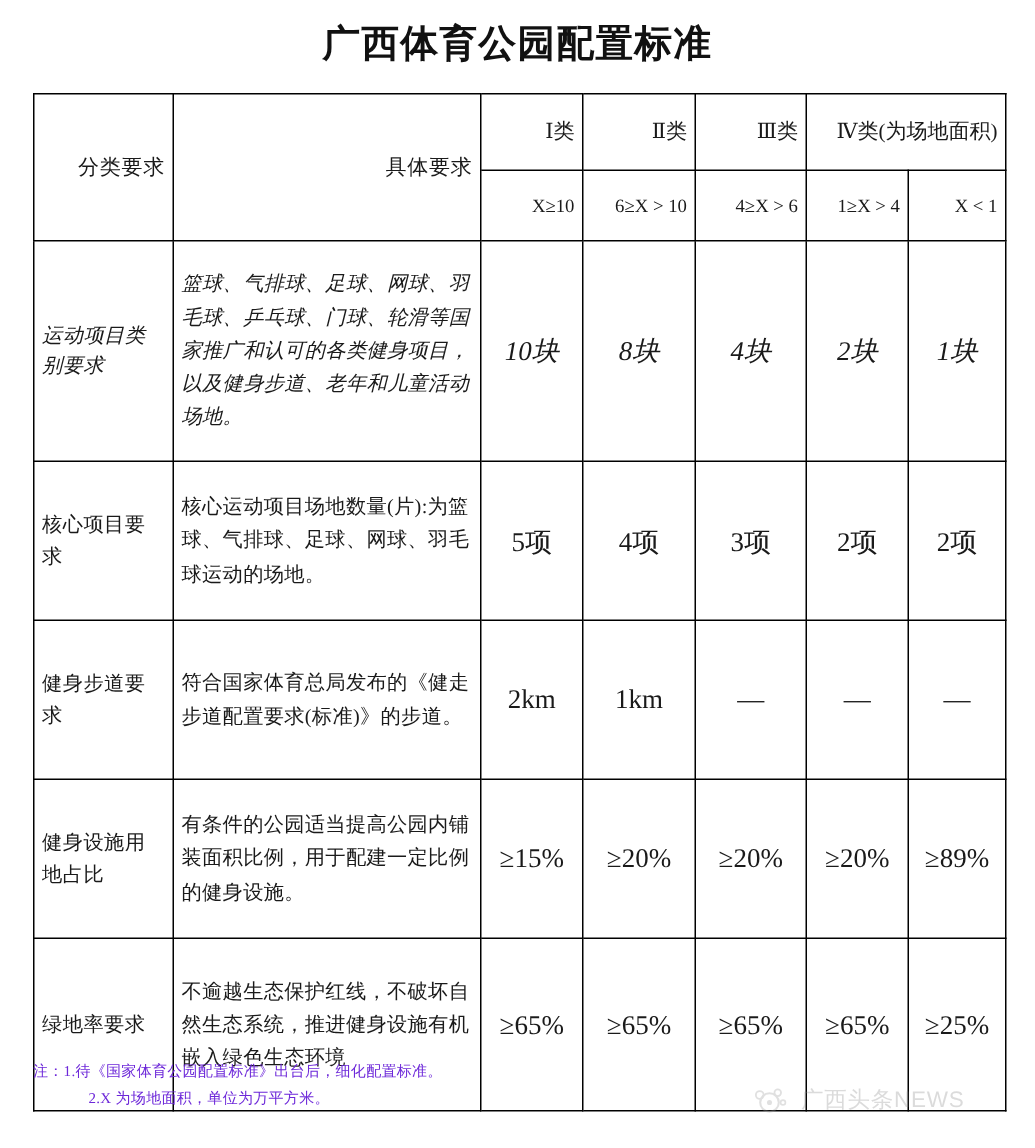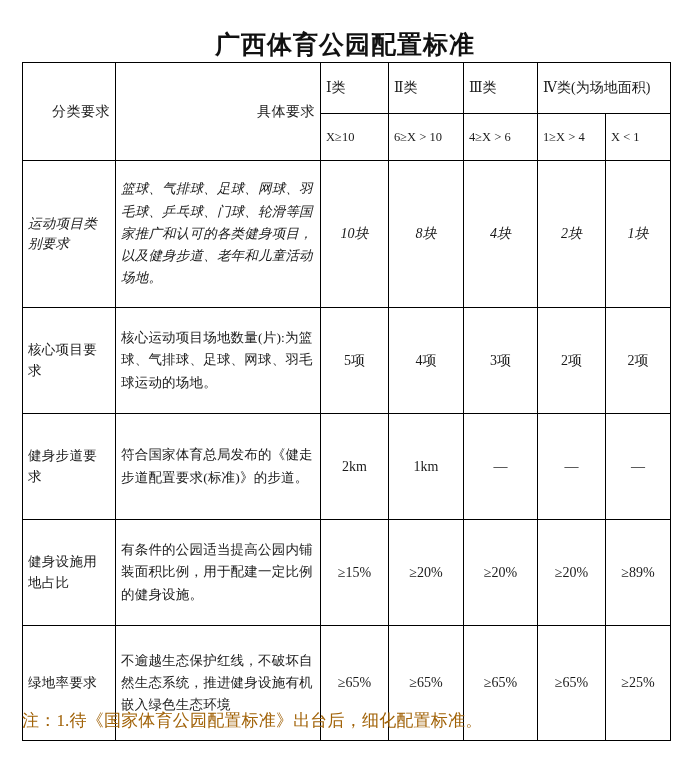--- a/index.html
+++ b/index.html
@@ -22,21 +22,21 @@
     height: 765px;
     box-sizing: border-box;
   }
 
   .doc-title {
     text-align: center;
     font-size: 25px;
     font-weight: bold;
     letter-spacing: 1px;
     margin: 0;
-    padding-top: 28px;
+    padding-top: 12px;
     padding-bottom: 0;
     font-family: "Liberation Serif", "DejaVu Serif", serif;
     color: #111;
   }
 
   .table-wrap {
     position: absolute;
     left: 22px;
     top: 62px;
     width: 648px;
@@ -67,28 +67,28 @@
   col.c-v5    { width: 65px; }
 
   .th-cat, .th-desc {
     text-align: right;
     font-weight: bold;
     font-size: 14px;
     letter-spacing: 0.5px;
   }
 
   .th-class {
-    text-align: left;
+    text-align: right;
     font-size: 14px;
     height: 42px;
     margin-left: 44px;
   }
 
   .th-range {
-    text-align: left;
+    text-align: right;
     font-size: 12.5px;
     height: 38px;
     white-space: nowrap;
   }
 
   .cat-cell {
     text-align: left;
     font-weight: bold;
     font-size: 13.5px;
     line-height: 1.5;
@@ -98,38 +98,38 @@
   .desc-cell {
     text-align: left;
     font-size: 13.5px;
     line-height: 1.65;
     letter-spacing: 0.2px;
     padding: 8px 9px;
   }
 
   .val-cell {
     text-align: center;
-    font-size: 14px;
+    font-size: 18px;
     white-space: nowrap;
   }
 
   .row-h1 td { height: 138px; font-style: italic; }
   .row-h2 td { height: 97px; }
   .row-h3 td { height: 97px; }
   .row-h4 td { height: 97px; }
   .row-h5 td { height: 106px; }
 
   .notes {
     position: absolute;
     left: 22px;
     top: 706px;
     width: 520px;
-    font-size: 17px;
+    font-size: 10px;
     line-height: 1.75;
-    color: #a16207;
+    color: #6d28d9;
     letter-spacing: 0.2px;
   }
   .note-line {
     display: block;
     white-space: nowrap;
   }
   .note-line.indent {
     padding-left: 37px;
   }
 
@@ -236,16 +236,29 @@
           <td class="val-cell">≥65%</td>
           <td class="val-cell">≥65%</td>
           <td class="val-cell">≥25%</td>
         </tr>
       </tbody>
     </table>
   </div>
 
   <div class="notes">
     <span class="note-line">注：1.待《国家体育公园配置标准》出台后，细化配置标准。</span>
+    <span class="note-line indent">2.X 为场地面积，单位为万平方米。</span>
   </div>
 
+  <div class="watermark">
+    <span class="wm-logo">
+      <svg width="26" height="22" viewBox="0 0 26 22" aria-hidden="true">
+        <circle cx="13" cy="13" r="6.2" fill="none" stroke="#9a9a9a" stroke-width="1.4"></circle>
+        <circle cx="6.5" cy="8" r="2.6" fill="none" stroke="#9a9a9a" stroke-width="1.2"></circle>
+        <circle cx="18.5" cy="6.5" r="2.2" fill="none" stroke="#9a9a9a" stroke-width="1.2"></circle>
+        <circle cx="22" cy="13" r="1.6" fill="none" stroke="#9a9a9a" stroke-width="1.1"></circle>
+        <circle cx="13" cy="13" r="1.7" fill="#9a9a9a"></circle>
+      </svg>
+    </span>
+    <span class="wm-text">广西头条NEWS</span>
+  </div>
 
 </div>
 
 </body></html>

